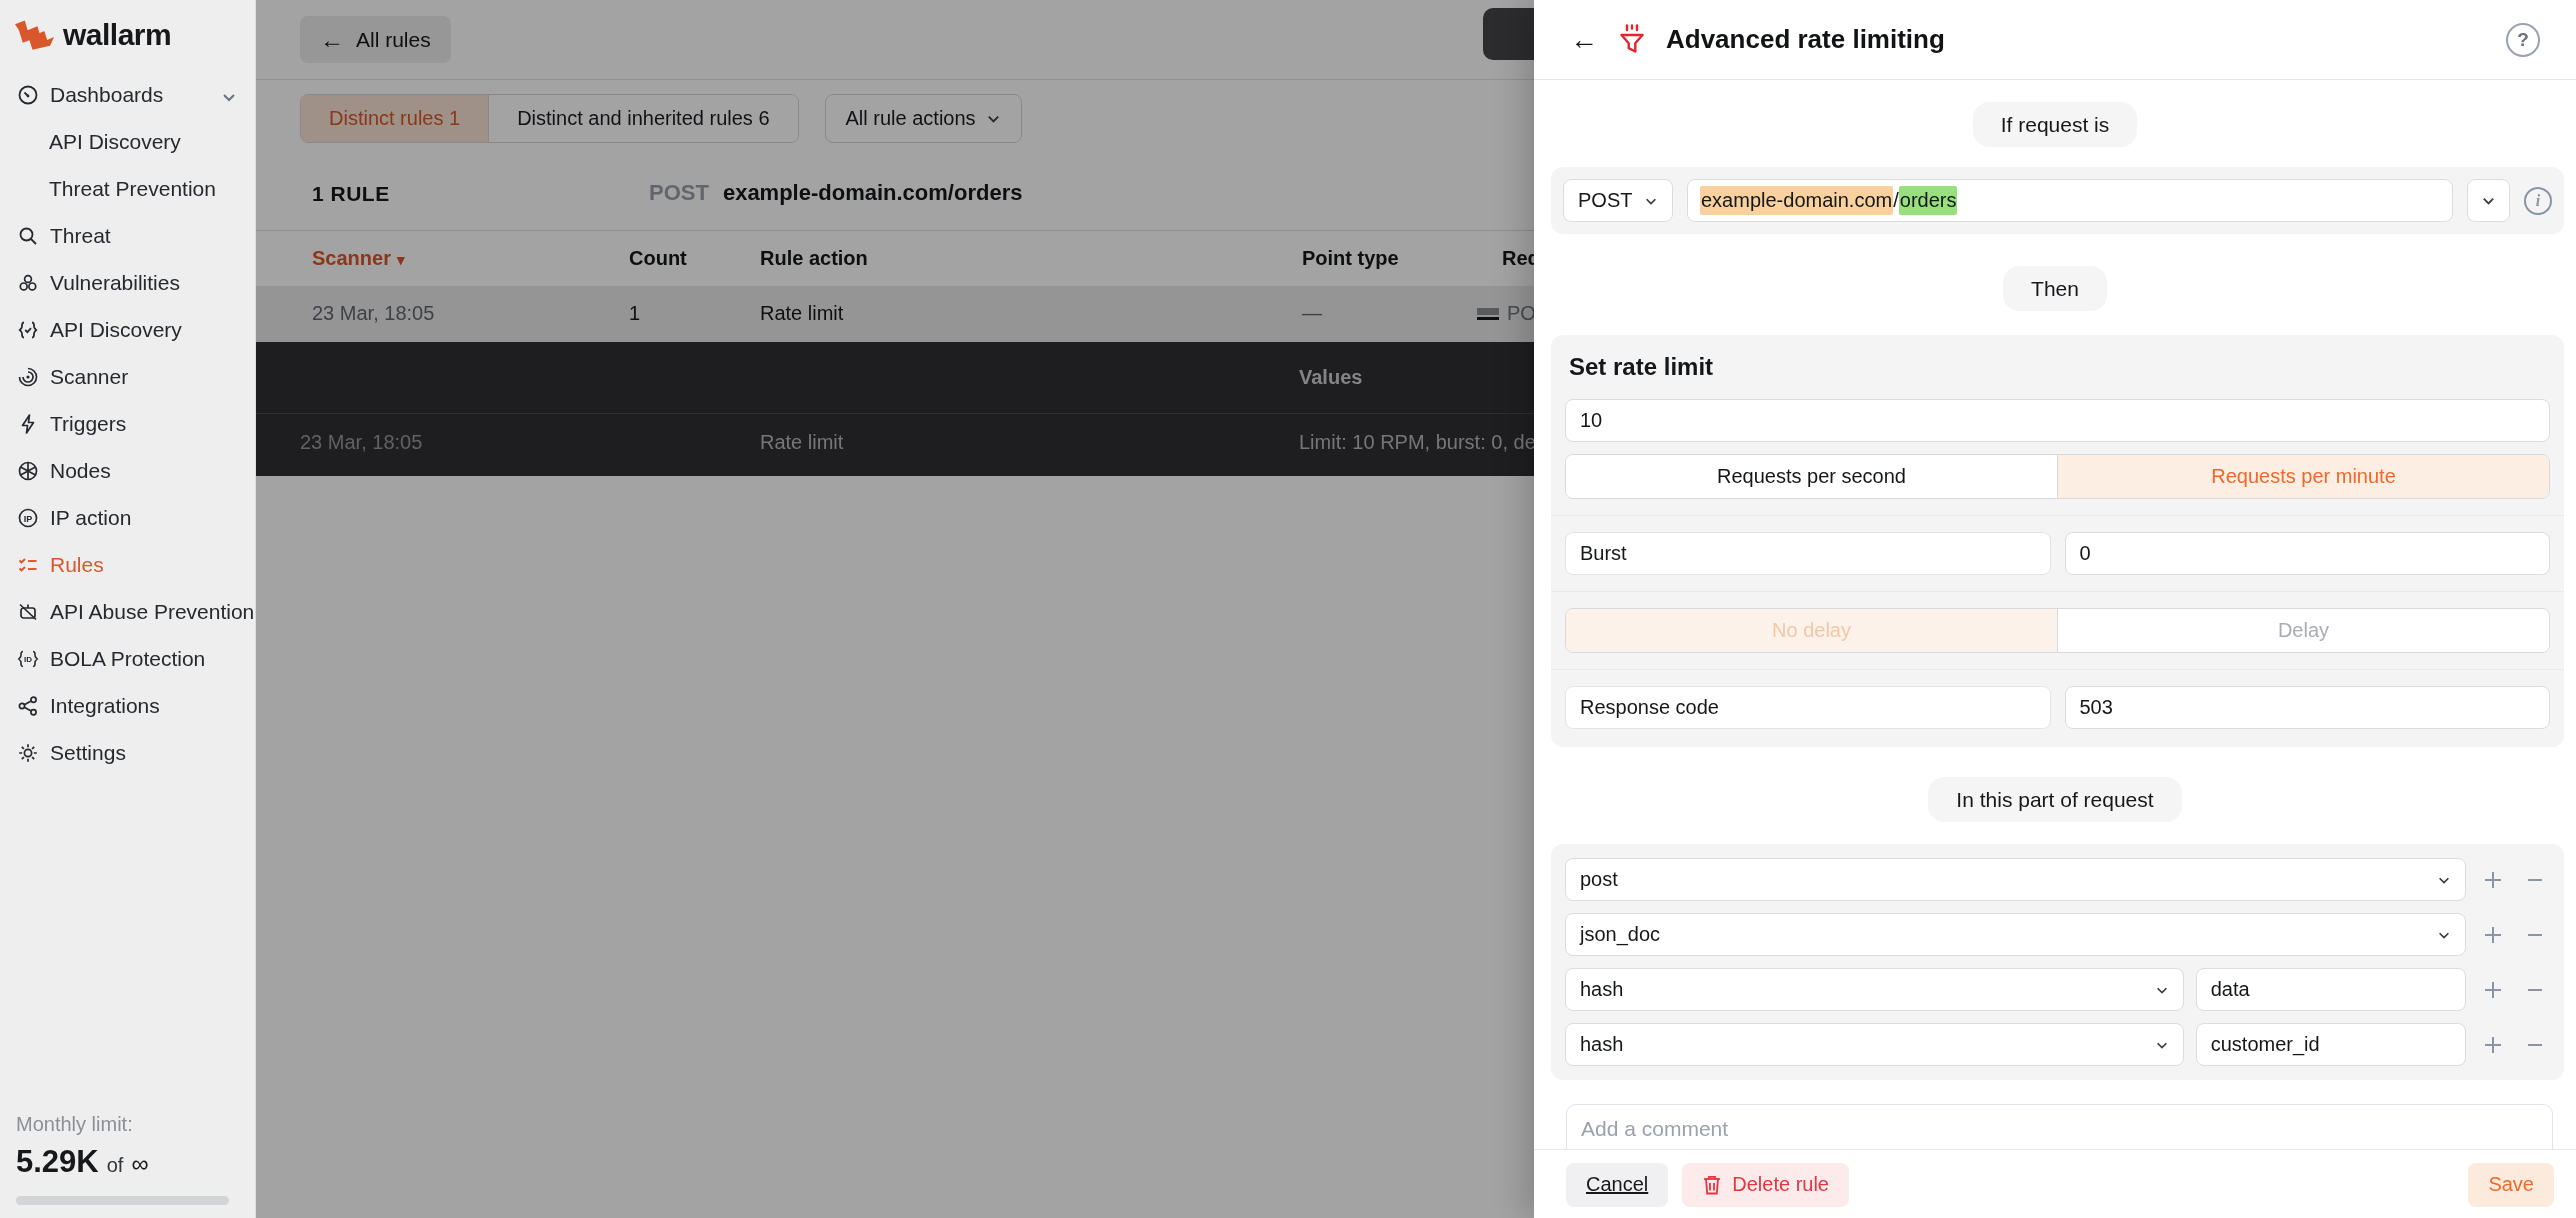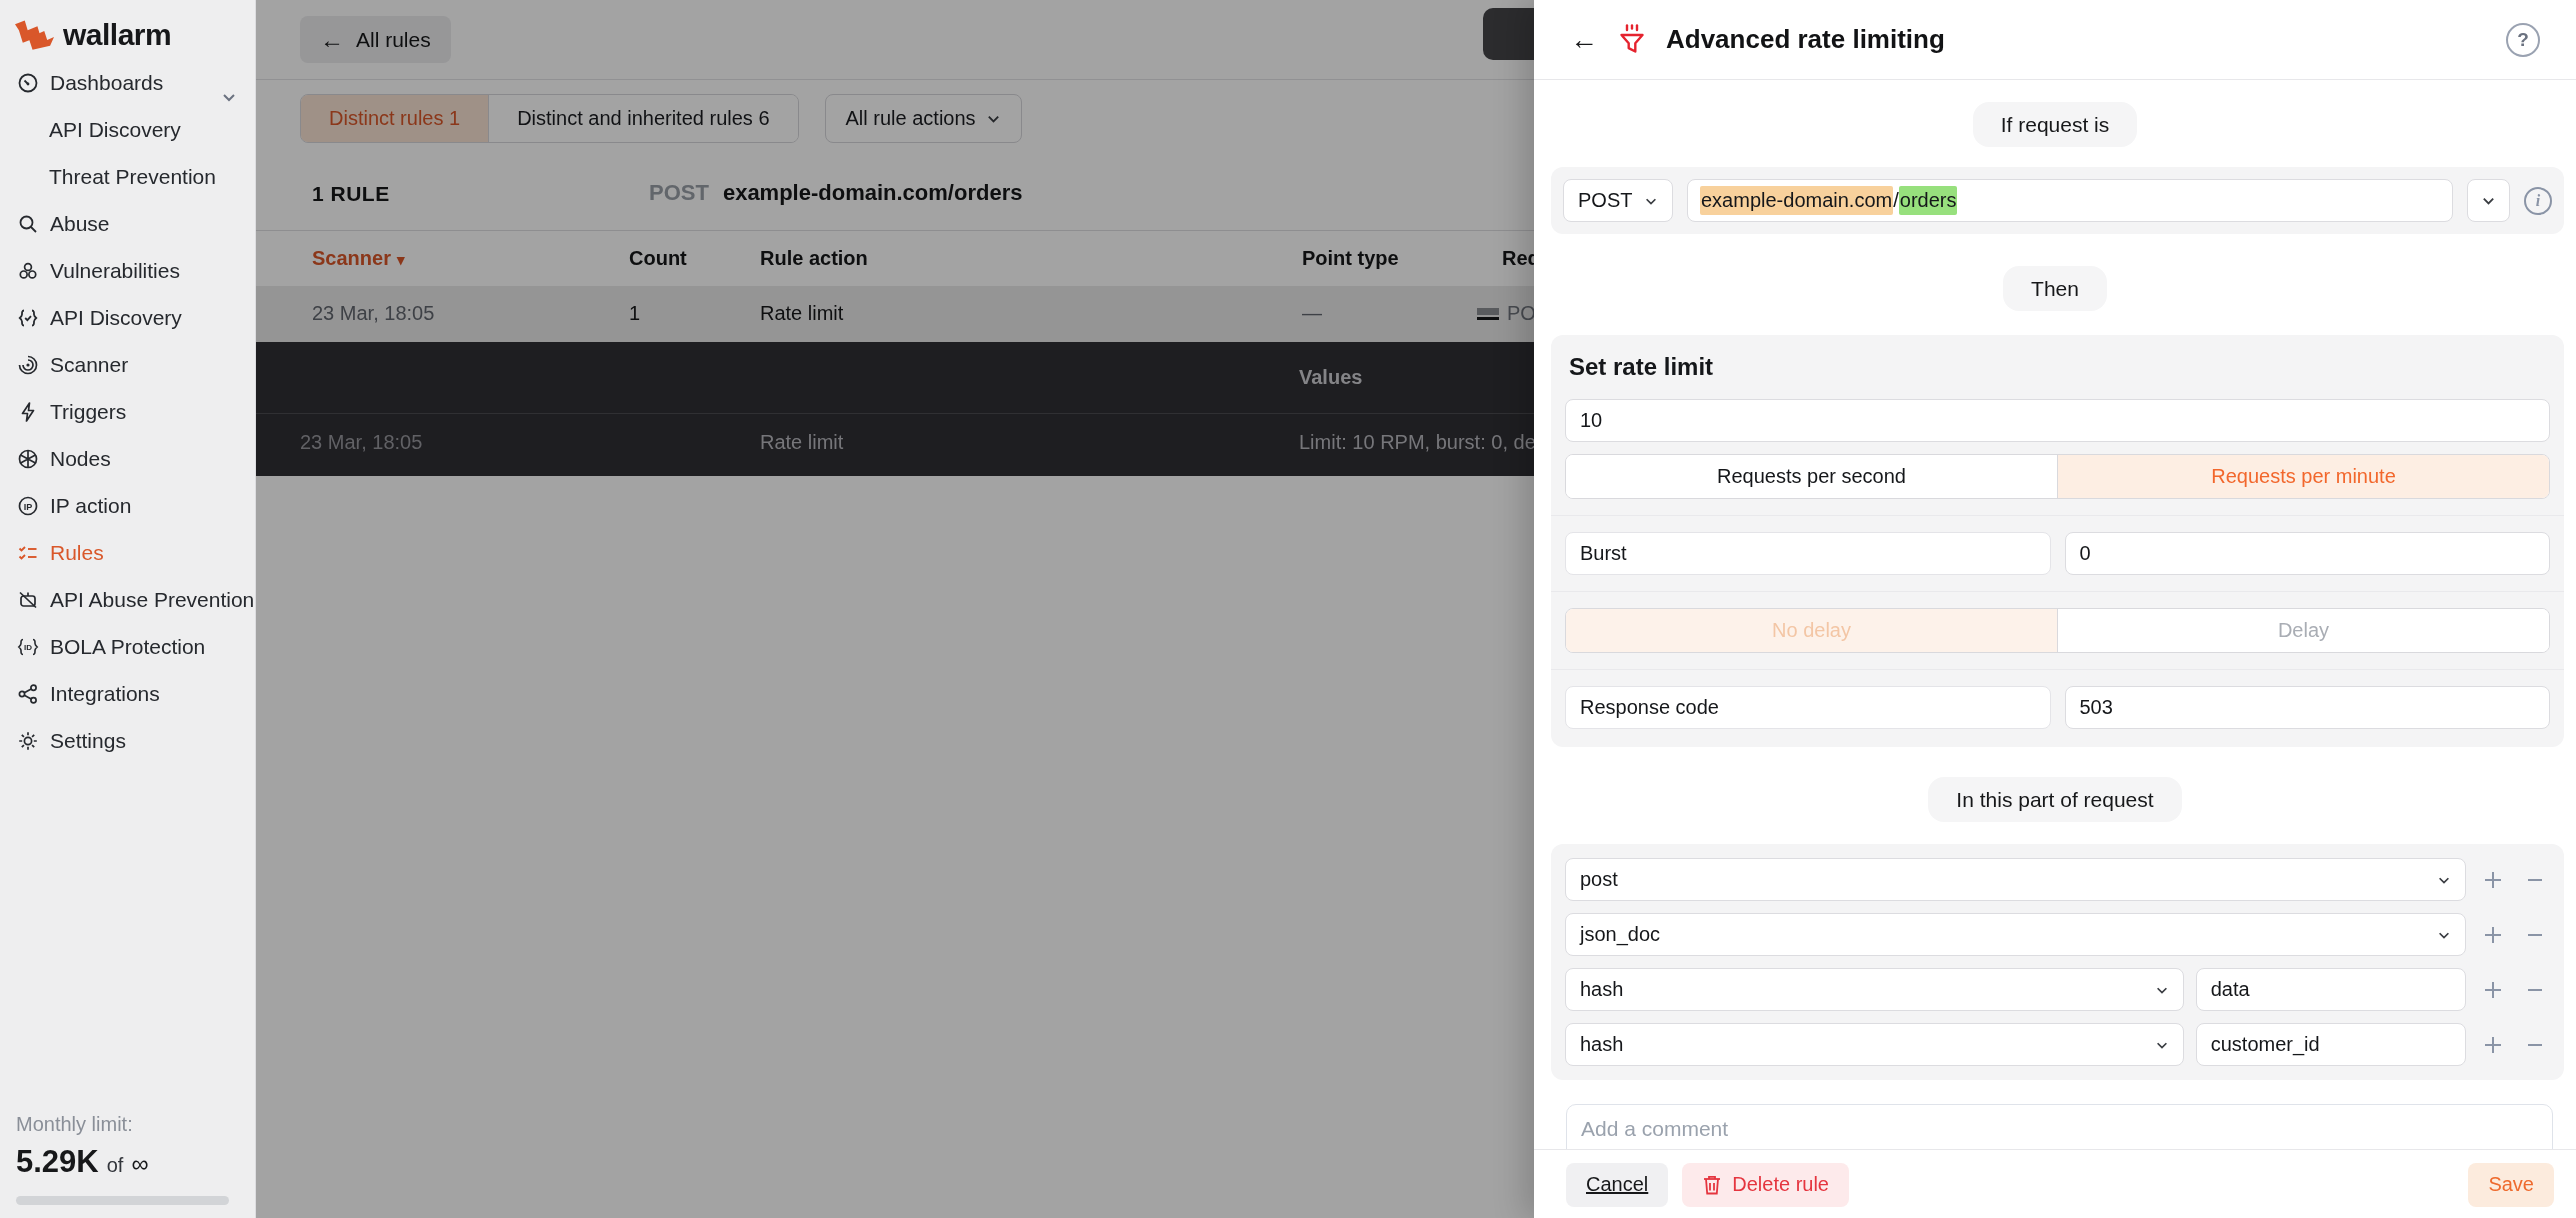--- a/index.html
+++ b/index.html
@@ -6,21 +6,21 @@
   html,body { width:2576px; height:1219px; }
   body { font-family:"Liberation Sans", sans-serif; background:#fff; overflow:hidden; }
   .page { position:relative; width:2576px; height:1219px; overflow:hidden; background:#fff; }
 
   
   .sidebar { position:absolute; left:0; top:0; width:256px; height:1219px; background:#eeeeef;
              border-right:1px solid #dddde0; z-index:3; }
   .logo { display:flex; align-items:center; gap:9px; padding:18px 0 0 15px; cursor:pointer; }
   .logo-text { font-size:30px; font-weight:700; color:#17181a; letter-spacing:-0.5px; }
   .nav { position:absolute; top:71px; left:0; right:0; }
-  .nav-item { display:flex; align-items:flex-start; height:47px; padding-left:16px; cursor:pointer;
+  .nav-item { display:flex; align-items:center; height:47px; padding-left:16px; cursor:pointer;
               color:#26292e; font-size:21px; position:relative; }
   .nav-item .nav-icon { width:24px; height:24px; margin-right:10px; display:flex; align-items:center; justify-content:center; }
   .nav-item.sub { padding-left:49px; }
   .nav-item.active { color:#d9572a; }
   .nav-caret { position:absolute; right:18px; top:15px; color:#6b7280; }
   .monthly { position:absolute; left:16px; bottom:14px; width:225px; }
   .monthly-label { color:#8a8f98; font-size:20px; }
   .monthly-value-row { margin-top:8px; display:flex; align-items:baseline; gap:8px; color:#17181a; }
   .monthly-value { font-size:31px; font-weight:700; }
   .monthly-of { font-size:20px; color:#33363c; }
@@ -166,21 +166,21 @@
       <div class="nav-item sub">
         <span class="nav-label">Threat Prevention</span>
       </div>
       <div class="nav-item">
         <span class="nav-icon">
           <svg width="22" height="22" viewBox="0 0 22 22" fill="none" stroke="currentColor" stroke-width="1.8">
               <circle cx="9.5" cy="9.5" r="6"></circle>
               <line x1="14" y1="14" x2="19" y2="19"></line>
             </svg>
         </span>
-        <span class="nav-label">Abuse</span>
+        <span class="nav-label">Threat</span>
       </div>
       <div class="nav-item">
         <span class="nav-icon">
           <svg width="22" height="22" viewBox="0 0 22 22" fill="none" stroke="currentColor" stroke-width="1.7">
               <circle cx="11" cy="7" r="3.4"></circle>
               <circle cx="6.7" cy="14.4" r="3.4"></circle>
               <circle cx="15.3" cy="14.4" r="3.4"></circle>
             </svg>
         </span>
         <span class="nav-label">Vulnerabilities</span>

